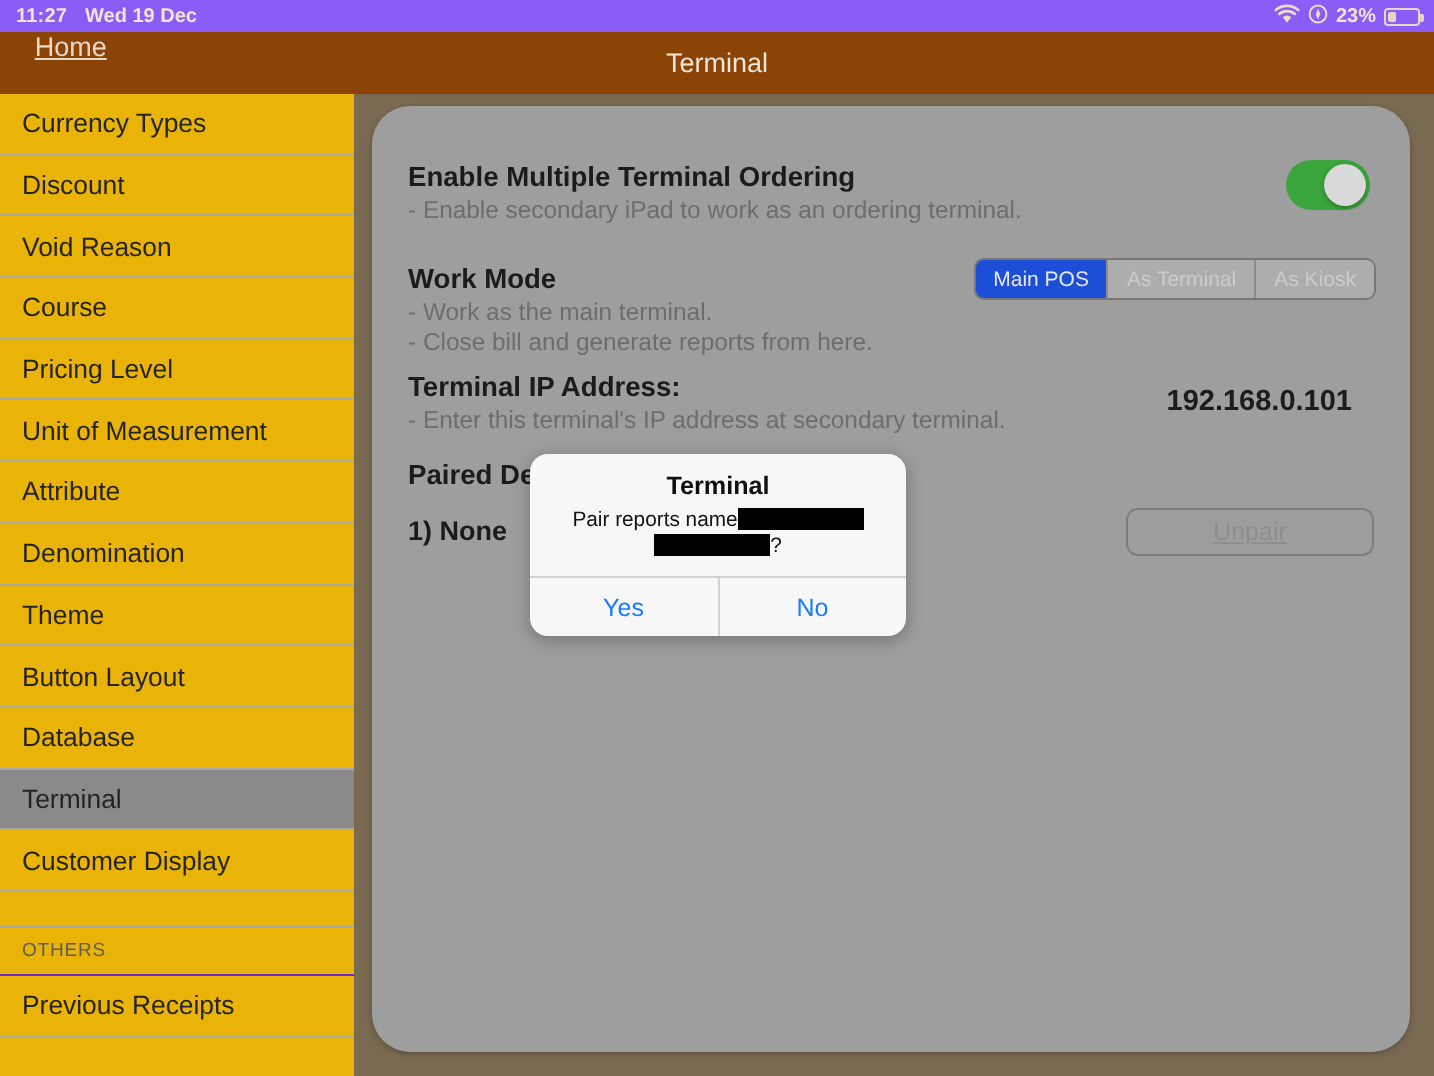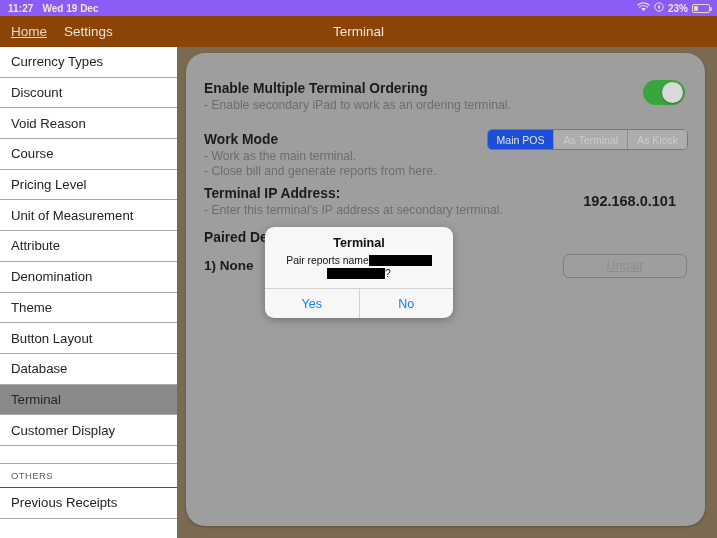--- a/index.html
+++ b/index.html
@@ -54,40 +54,40 @@
   }
 
   
   .navbar {
     position: absolute; top: 16px; left: 0;
     width: 717px; height: 31px;
     background: #8B4405;
   }
   .nav-left {
     position: absolute; left: 11px; top: 0; height: 31px;
-    display: flex; align-items: center; gap: 17px;
+    display: flex; align-items: center; gap: 17px; flex-direction: column;
   }
   .nav-home {
     font-size: 13.5px; color: #e8d8ca;
     text-decoration: underline;
     cursor: pointer;
   }
   .nav-settings { font-size: 13.5px; color: #f0e2d5; }
   .nav-title {
     position: absolute; left: 0; top: 0;
     width: 717px; height: 31px;
     display: flex; align-items: center; justify-content: center;
     font-size: 13.5px; color: #f2e5d9;
   }
 
   
   .sidebar {
     position: absolute; top: 47px; left: 0;
     width: 177px; height: 491px;
-    background: #ffffff;
+    background: #eab308;
     overflow: hidden;
   }
   .side-item {
     height: 30.7px;
     display: flex; align-items: center;
     padding-left: 11px;
     font-size: 13.2px;
     color: #242424;
     border-bottom: 1px solid #a9a9a9;
     cursor: pointer;

